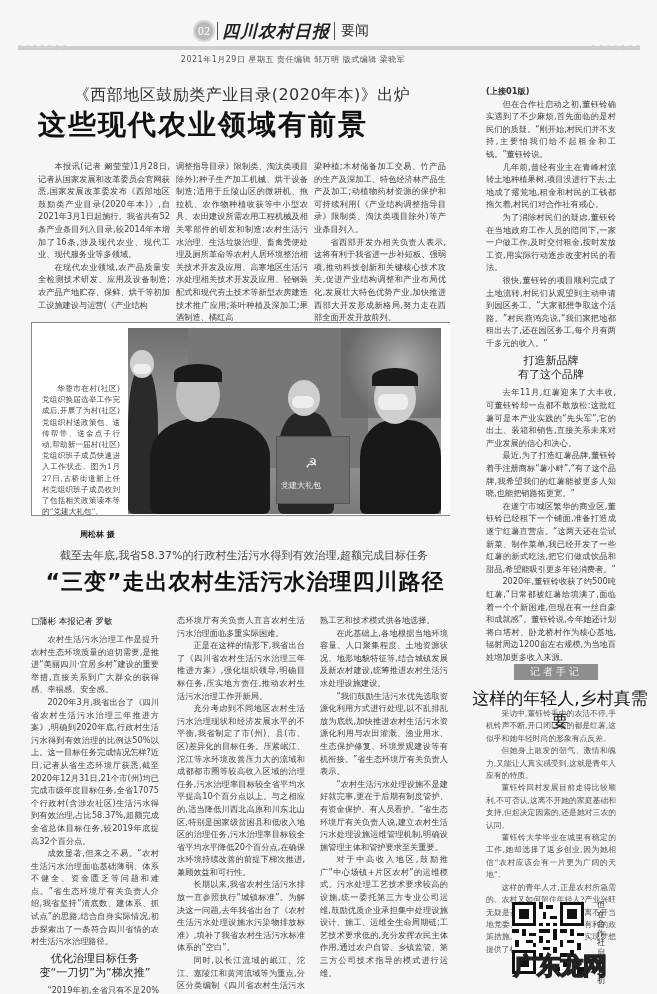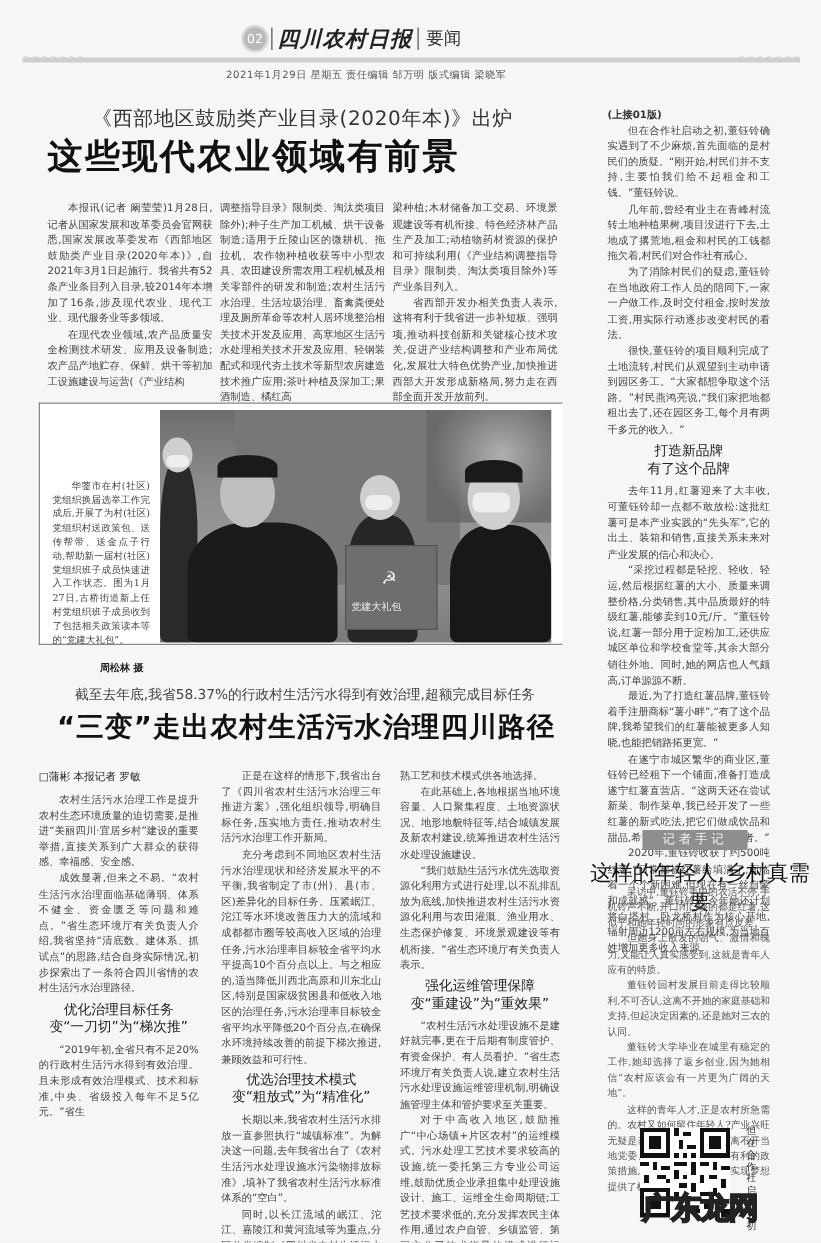--- a/index.html
+++ b/index.html
@@ -83,21 +83,21 @@
   <div class="headline1">这些现代农业领域有前景</div>
 
   <div class="col" style="left:38px; top:160px; width:132px;">
     <p>本报讯(记者 阚莹莹)1月28日,记者从国家发展和改革委员会官网获悉,国家发展改革委发布《西部地区鼓励类产业目录(2020年本)》,自2021年3月1日起施行。我省共有52条产业条目列入目录,较2014年本增加了16条,涉及现代农业、现代工业、现代服务业等多领域。</p>
     <p>在现代农业领域,农产品质量安全检测技术研发、应用及设备制造;农产品产地贮存、保鲜、烘干等初加工设施建设与运营(《产业结构</p>
   </div>
   <div class="col" style="left:176px; top:160px; width:132px;">
     <p class="noindent">调整指导目录》限制类、淘汰类项目除外);种子生产加工机械、烘干设备制造;适用于丘陵山区的微耕机、拖拉机、农作物种植收获等中小型农具、农田建设所需农用工程机械及相关零部件的研发和制造;农村生活污水治理、生活垃圾治理、畜禽粪便处理及厕所革命等农村人居环境整治相关技术开发及应用、高寒地区生活污水处理相关技术开发及应用、轻钢装配式和现代夯土技术等新型农房建造技术推广应用;茶叶种植及深加工;果酒制造、橘红高</p>
   </div>
   <div class="col" style="left:314px; top:160px; width:132px;">
-    <p class="noindent">梁种植;木材储备加工交易、环境景观建设等有机衔接、特色经济林产品生产及加工;动植物药材资源的保护和可持续利用(《产业结构调整指导目录》限制类、淘汰类项目除外)等产业条目列入。</p>
+    <p class="noindent">梁种植;木材储备加工交易、竹产品的生产及深加工、特色经济林产品生产及加工;动植物药材资源的保护和可持续利用(《产业结构调整指导目录》限制类、淘汰类项目除外)等产业条目列入。</p>
     <p>省西部开发办相关负责人表示,这将有利于我省进一步补短板、强弱项,推动科技创新和关键核心技术攻关,促进产业结构调整和产业布局优化,发展壮大特色优势产业,加快推进西部大开发形成新格局,努力走在西部全面开发开放前列。</p>
   </div>
 
   <div class="photo-frame"></div>
   <div class="caption">
     <p>华蓥市在村(社区)党组织换届选举工作完成后,开展了为村(社区)党组织村送政策包、送传帮带、送金点子行动,帮助新一届村(社区)党组织班子成员快速进入工作状态。图为1月27日,古桥街道新上任村党组织班子成员收到了包括相关政策读本等的“党建大礼包”。</p>
   </div>
   <div class="credit">周松林 摄</div>
   <div class="photo">
     <div class="wall"></div>
@@ -125,64 +125,57 @@
       <span class="bag-text">党建大礼包</span>
     </div>
   </div>
 
   <div class="kicker2">截至去年底,我省58.37%的行政村生活污水得到有效治理,超额完成目标任务</div>
   <div class="headline2">“三变”走出农村生活污水治理四川路径</div>
   <div class="byline">□蒲彬 本报记者 罗敏</div>
 
   <div class="col" style="left:31px; top:633px; width:128px;">
     <p>农村生活污水治理工作是提升农村生态环境质量的迫切需要,是推进“美丽四川·宜居乡村”建设的重要举措,直接关系到广大群众的获得感、幸福感、安全感。</p>
+    <p>2020年3月,我省出台了《四川省农村生活污水治理三年推进方案》,明确到2020年底,行政村生活污水得到有效治理的比例达50%以上。这一目标任务完成情况怎样?近日,记者从省生态环境厅获悉,截至2020年12月31日,21个市(州)均已完成市级年度目标任务,全省17075个行政村(含涉农社区)生活污水得到有效治理,占比58.37%,超额完成全省总体目标任务,较2019年底提高32个百分点。</p>
     <p>成效显著,但来之不易。“农村生活污水治理面临基础薄弱、体系不健全、资金匮乏等问题和难点。”省生态环境厅有关负责人介绍,我省坚持“清底数、建体系、抓试点”的思路,结合自身实际情况,初步探索出了一条符合四川省情的农村生活污水治理路径。</p>
     <div class="sub">
       <div>优化治理目标任务</div>
       <div>变“一刀切”为“梯次推”</div>
     </div>
     <p>“2019年初,全省只有不足20%的行政村生活污水得到有效治理。且未形成有效治理模式、技术和标准,中央、省级投入每年不足5亿元。”省生</p>
   </div>
 
   <div class="col" style="left:177px; top:614px; width:128px;">
+    <p class="noindent">态环境厅有关负责人直言农村生活污水治理面临多重实际困难。</p>
     <p>正是在这样的情形下,我省出台了《四川省农村生活污水治理三年推进方案》,强化组织领导,明确目标任务,压实地方责任,推动农村生活污水治理工作开新局。</p>
     <p>充分考虑到不同地区农村生活污水治理现状和经济发展水平的不平衡,我省制定了市(州)、县(市、区)差异化的目标任务。压紧岷江、沱江等水环境改善压力大的流域和成都都市圈等较高收入区域的治理任务,污水治理率目标较全省平均水平提高10个百分点以上。与之相应的,适当降低川西北高原和川东北山区,特别是国家级贫困县和低收入地区的治理任务,污水治理率目标较全省平均水平降低20个百分点,在确保水环境持续改善的前提下梯次推进,兼顾效益和可行性。</p>
-    <div class="sub">
-      <div>优选治理技术模式</div>
-      <div>变“粗放式”为“精准化”</div>
-    </div>
     <p>长期以来,我省农村生活污水排放一直参照执行“城镇标准”。为解决这一问题,去年我省出台了《农村生活污水处理设施水污染物排放标准》,填补了我省农村生活污水标准体系的“空白”。</p>
     <p>同时,以长江流域的岷江、沱江、嘉陵江和黄河流域等为重点,分区分类编制《四川省农村生活污水治理业务知识读本》,总结出多种成</p>
   </div>
 
   <div class="col" style="left:320px; top:614px; width:128px;">
     <p class="noindent">熟工艺和技术模式供各地选择。</p>
     <p>在此基础上,各地根据当地环境容量、人口聚集程度、土地资源状况、地形地貌特征等,结合城镇发展及新农村建设,统筹推进农村生活污水处理设施建设。</p>
     <p>“我们鼓励生活污水优先选取资源化利用方式进行处理,以不乱排乱放为底线,加快推进农村生活污水资源化利用与农田灌溉、渔业用水、生态保护修复、环境景观建设等有机衔接。”省生态环境厅有关负责人表示。</p>
-    <div class="sub">
-      <div>强化运维管理保障</div>
-      <div>变“重建设”为“重效果”</div>
-    </div>
     <p>“农村生活污水处理设施不是建好就完事,更在于后期有制度管护、有资金保护、有人员看护。”省生态环境厅有关负责人说,建立农村生活污水处理设施运维管理机制,明确设施管理主体和管护要求至关重要。</p>
     <p>对于中高收入地区,鼓励推广“中心场镇+片区农村”的运维模式。污水处理工艺技术要求较高的设施,统一委托第三方专业公司运维,鼓励优质企业承担集中处理设施设计、施工、运维全生命周期链;工艺技术要求低的,充分发挥农民主体作用,通过农户自管、乡镇监管、第三方公司技术指导的模式进行运维。</p>
 
   </div>
 
   <div class="col" style="left:486px; top:85px; width:130px;">
     <p class="noindent" style="font-weight:bold; color:#333;">(上接01版)</p>
     <p>但在合作社启动之初,董钰铃确实遇到了不少麻烦,首先面临的是村民们的质疑。“刚开始,村民们并不支持,主要怕我们给不起租金和工钱。”董钰铃说。</p>
     <p>几年前,曾经有业主在青峰村流转土地种植果树,项目没进行下去,土地成了撂荒地,租金和村民的工钱都拖欠着,村民们对合作社有戒心。</p>
     <p>为了消除村民们的疑虑,董钰铃在当地政府工作人员的陪同下,一家一户做工作,及时交付租金,按时发放工资,用实际行动逐步改变村民的看法。</p>
     <p>很快,董钰铃的项目顺利完成了土地流转,村民们从观望到主动申请到园区务工。“大家都想争取这个活路。”村民燕鸿亮说,“我们家把地都租出去了,还在园区务工,每个月有两千多元的收入。”</p>
     <div class="rc-subhead">
       <div>打造新品牌</div>
       <div>有了这个品牌</div>
     </div>
     <p>去年11月,红薯迎来了大丰收,可董钰铃却一点都不敢放松:这批红薯可是本产业实践的“先头军”,它的出土、装箱和销售,直接关系未来对产业发展的信心和决心。</p>
-    <p>“采挖过程都是轻挖、轻收、轻运,然后根据红薯的大小、质量来调整价格,分类销售,其中品质最好的特级红薯,能够卖到10元/斤。”董钰铃说,红薯一部分用于淀粉加工,还供应城区单位和学校食堂等,其余大部分销往外地。同时,她的网店也人气颇高,订单源源不断。</p>
     <p>最近,为了打造红薯品牌,董钰铃着手注册商标“薯小畔”,“有了这个品牌,我希望我们的红薯能被更多人知晓,也能把销路拓更宽。”</p>
     <p>在遂宁市城区繁华的商业区,董钰铃已经租下一个铺面,准备打造成遂宁红薯直营店。“这两天还在尝试新菜、制作菜单,我已经开发了一些红薯的新式吃法,把它们做成饮品和甜品,希望能吸引更多年轻消费者。”</p>
     <p>2020年,董钰铃收获了约500吨红薯,“日常都被红薯给填满了,面临着一个个新困难,但现在有一丝自豪和成就感”。董钰铃说,今年她还计划将白塔村、卧龙桥村作为核心基地,辐射周边1200亩左右规模,为当地百姓增加更多收入来源。</p>
   </div>
 
   <div class="notes-banner">记者手记</div>
   <div class="notes-title">这样的年轻人,乡村真需要</div>
   <div class="col notes-body" style="left:486px; top:708px; width:130px;">
     <p>采访中,董钰铃手中的农活不停,手机铃声不断,开口闭口谈的都是红薯,这似乎和她年轻时尚的形象有点反差。</p>
     <p>但她身上散发的朝气、激情和魄力,又能让人真实感受到,这就是青年人应有的特质。</p>

